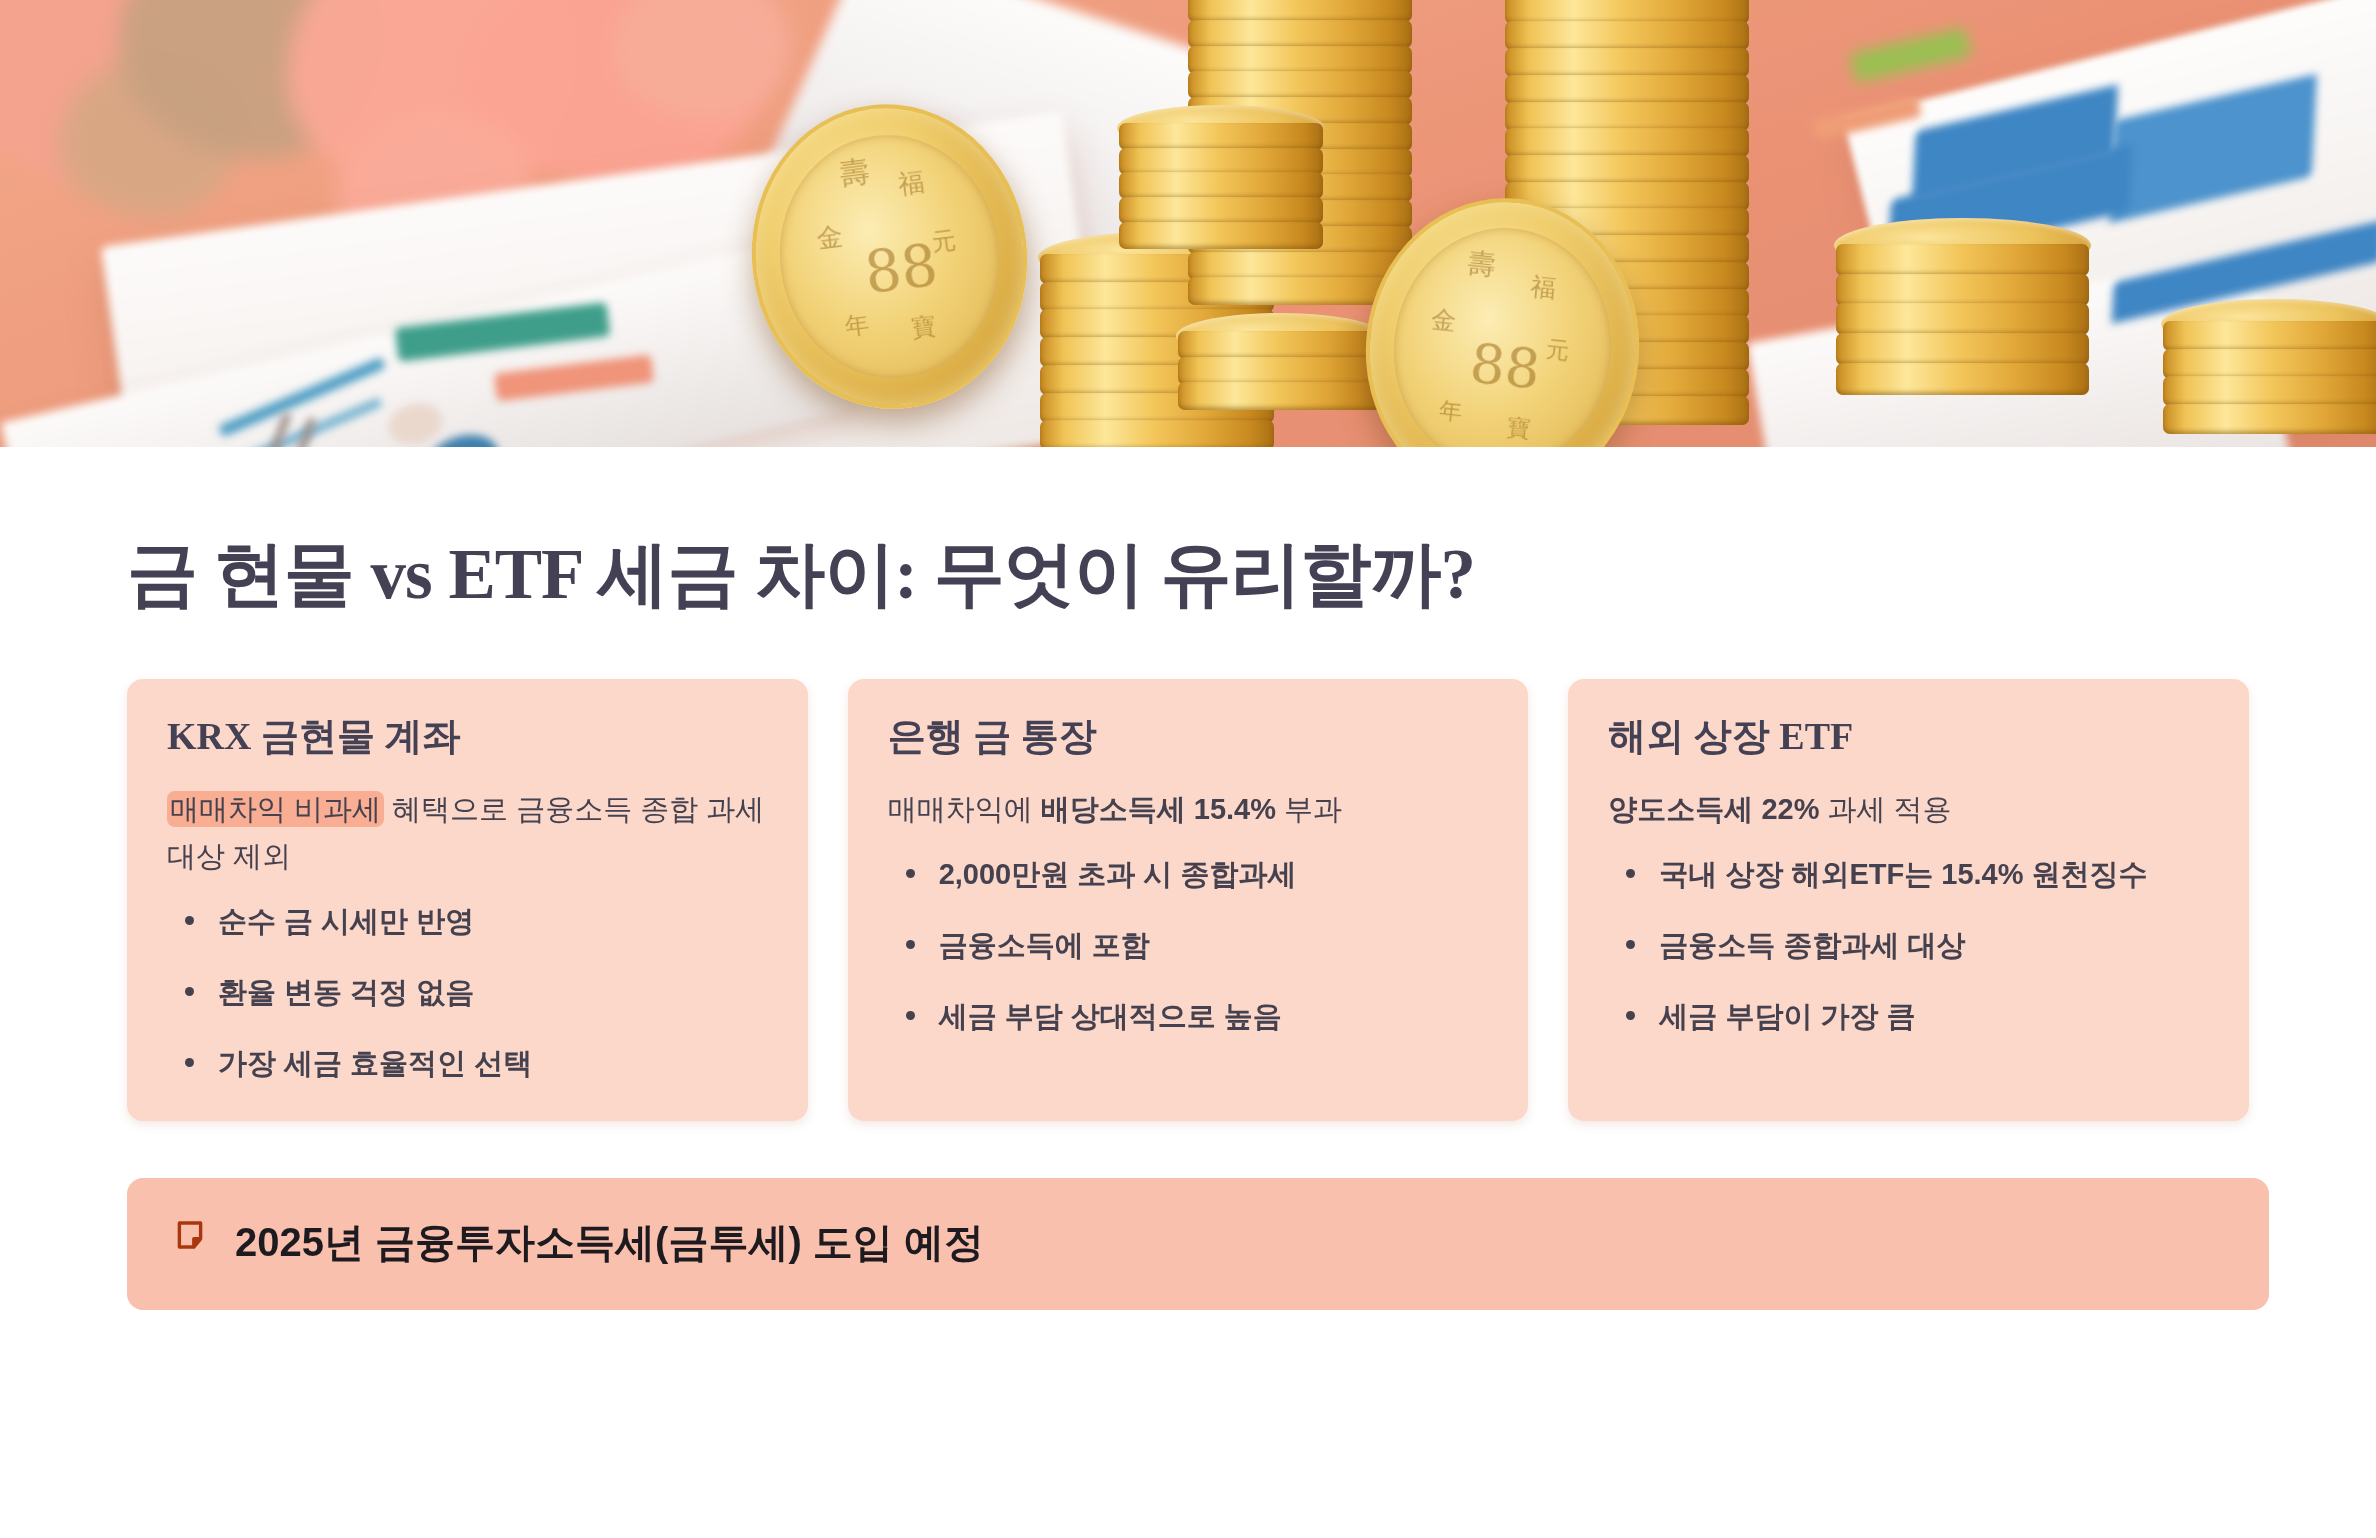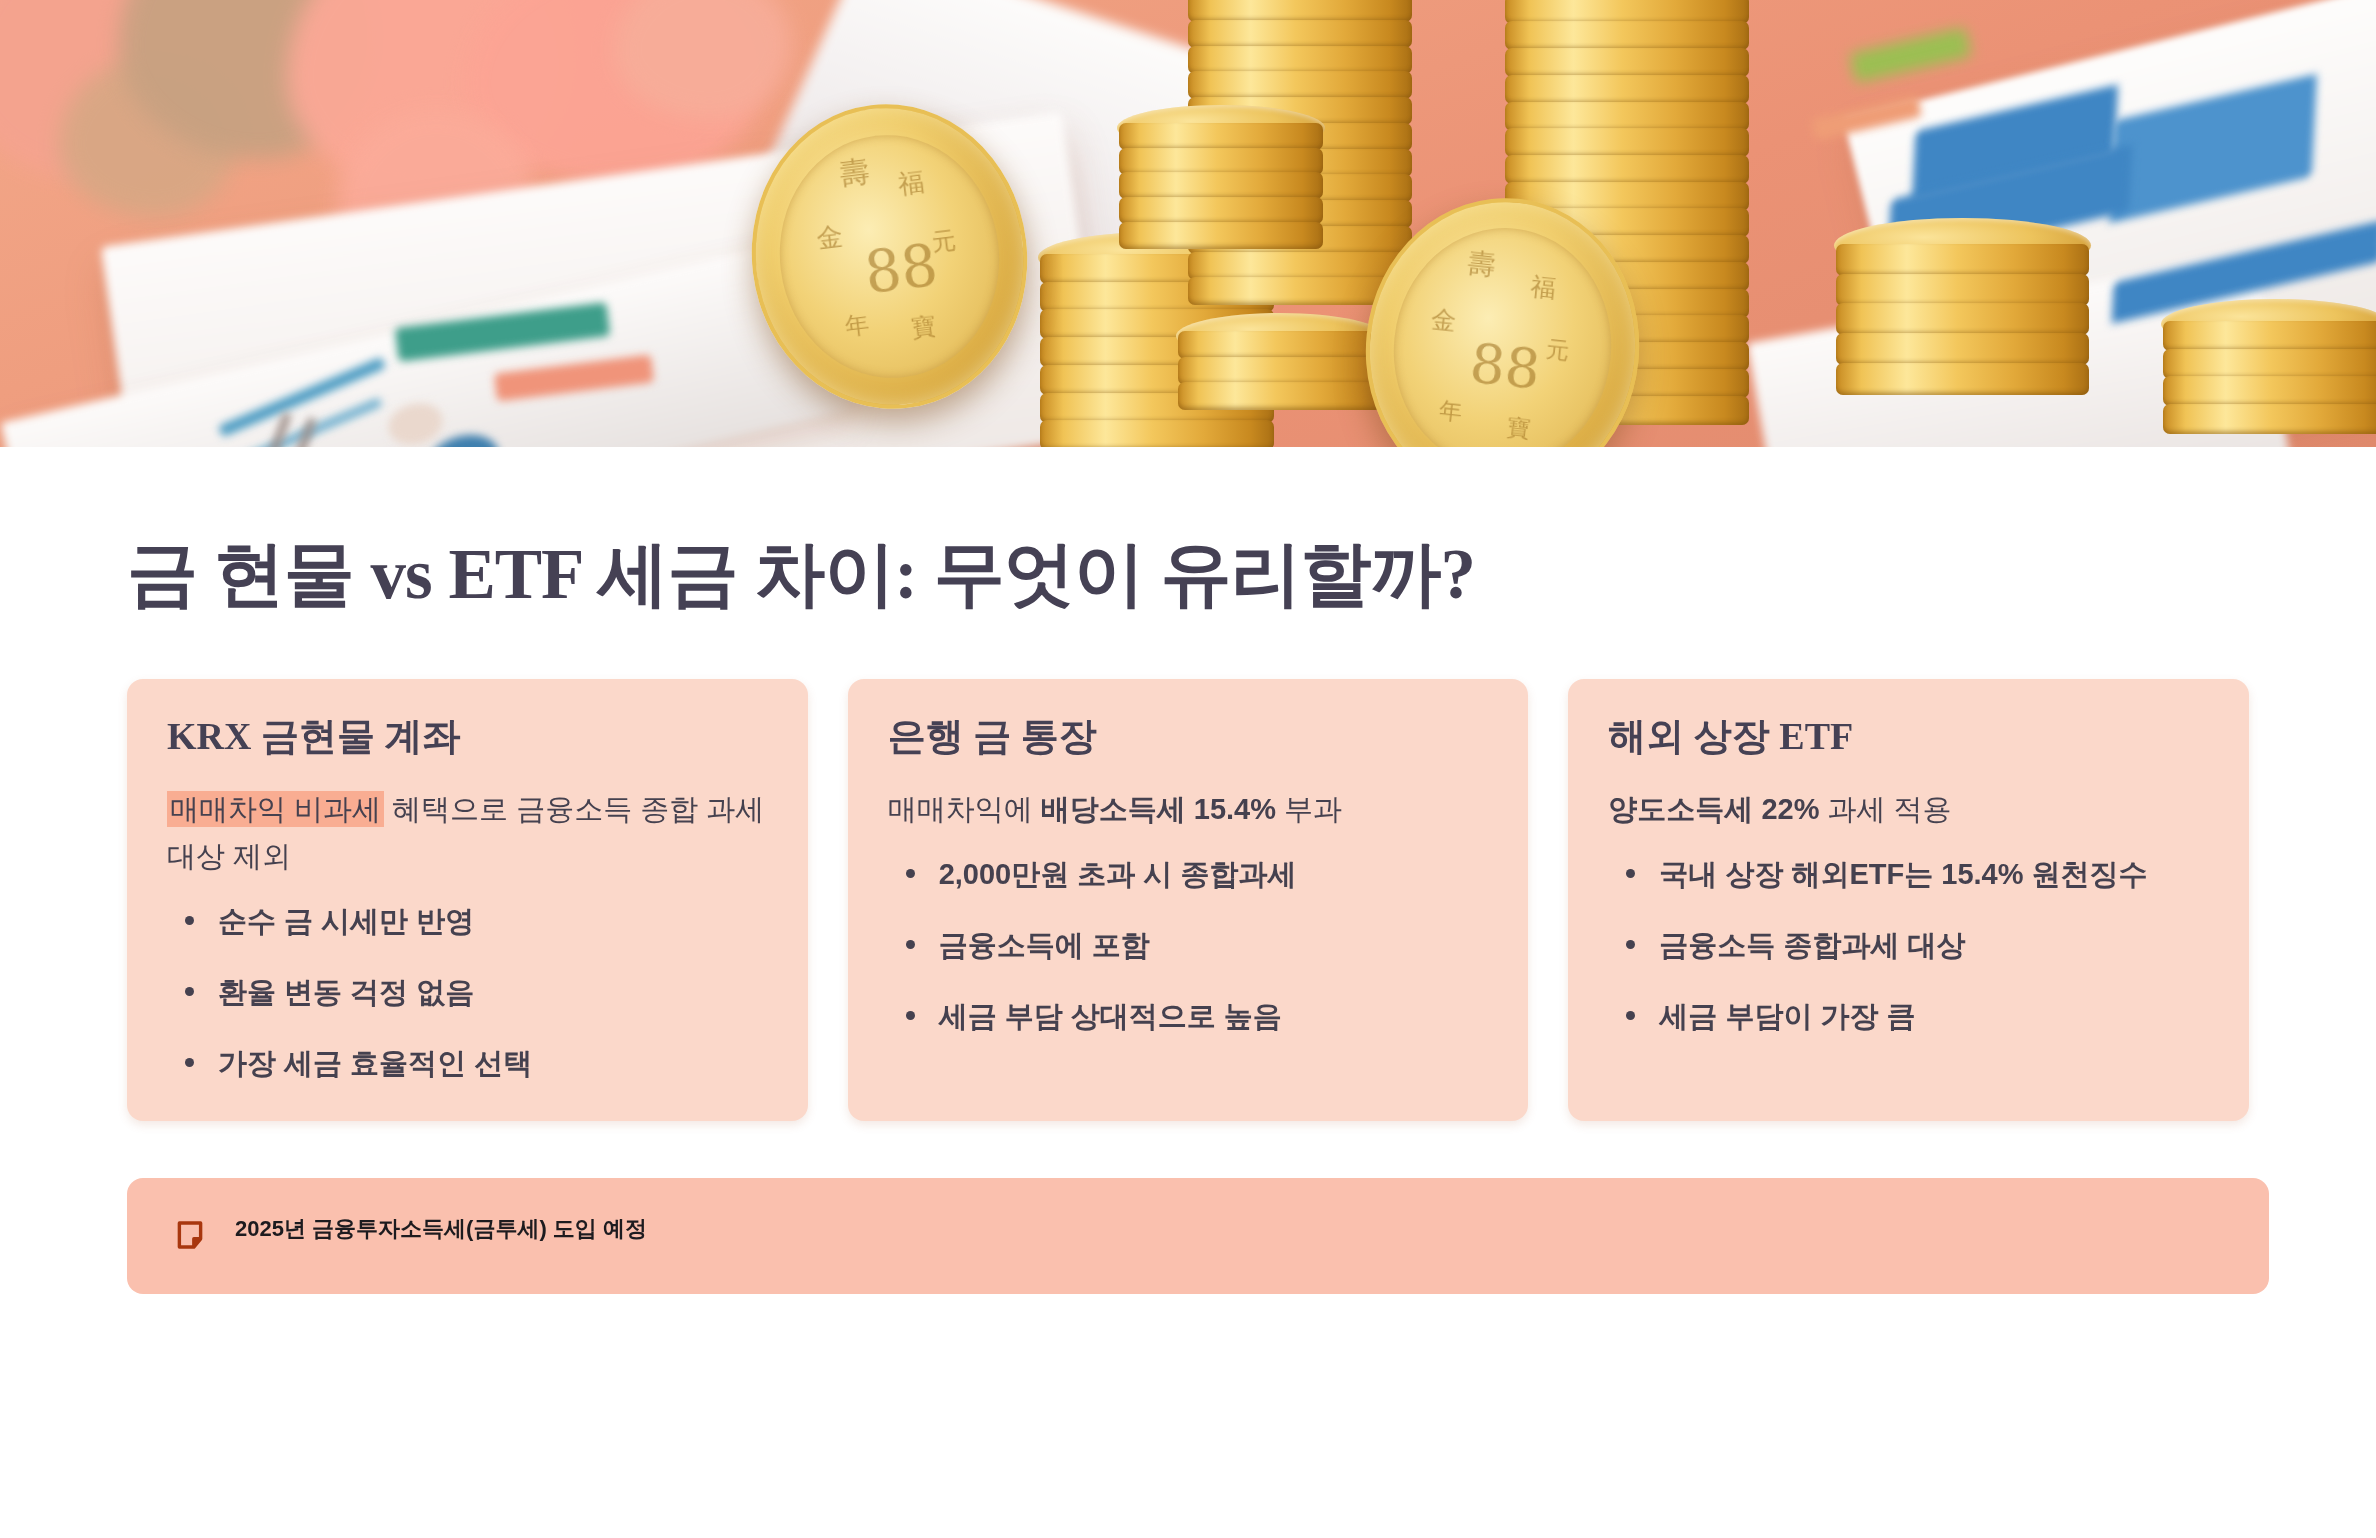--- a/index.html
+++ b/index.html
@@ -176,21 +176,21 @@
   .card-lead {
     font-size: 29px;
     line-height: 1.62;
     color: #45414f;
     margin: 0 0 14px 0;
   }
   .card-lead b { font-weight: 700; }
   .hl {
     background: #f9ad92;
     padding: 2px 3px;
-    border-radius: 0;
+    border-radius: 8px;
   }
   .card ul {
     margin: 18px 0 0 0;
     padding-left: 51px;
     list-style: none;
   }
   .card li {
     position: relative;
     font-size: 29px;
     line-height: 1.62;
@@ -219,21 +219,21 @@
   }
   .callout-row {
     display: flex;
     align-items: flex-start;
     gap: 28px;
   }
   .note-icon { flex: 0 0 auto; margin-top: 6px; }
   .callout-body { flex: 1 1 auto; }
   .callout-title {
     font-weight: 700;
-    font-size: 22px;
+    font-size: 40px;
     line-height: 1.5;
     color: #1d1b1f;
     margin: 0;
   }
   .callout-sub {
     font-size: 30px;
     line-height: 1.55;
     color: #2a2730;
     margin: 16px 0 0 0;
   }

